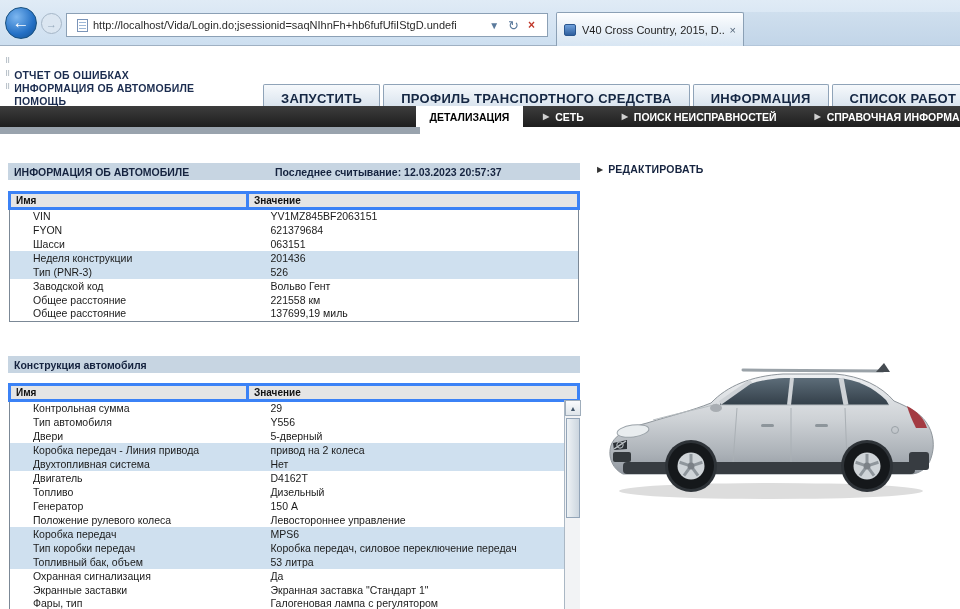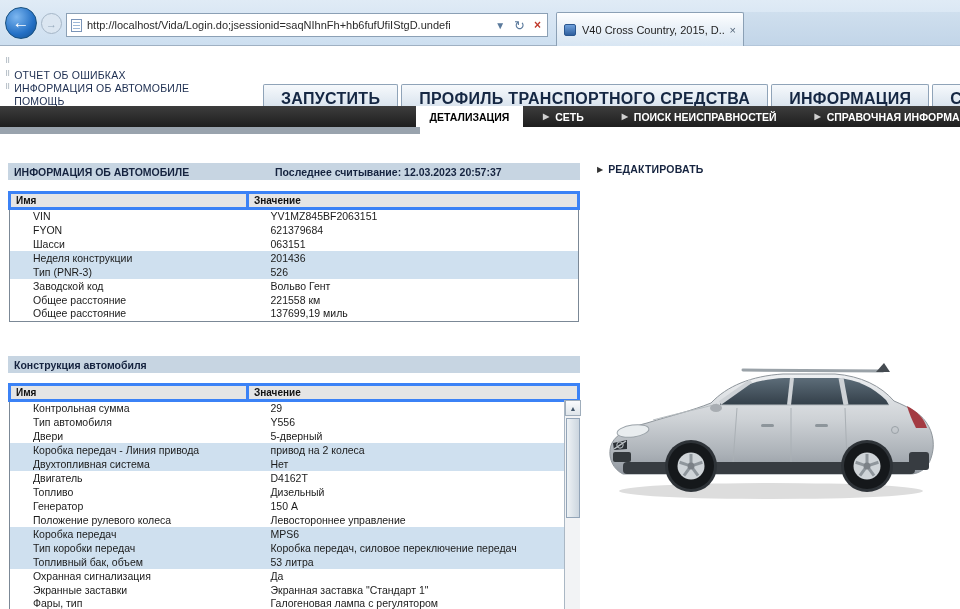--- a/index.html
+++ b/index.html
@@ -11,21 +11,21 @@
   .chrome { position:absolute; left:0; top:0; width:960px; height:46px;
             background:linear-gradient(#e0ebf6,#cddff0); border-bottom:1px solid #9fb0c2; }
   .btn-back { position:absolute; left:5px; top:7px; width:32px; height:32px; border-radius:50%;
               background:radial-gradient(circle at 35% 30%, #7db7f0, #2470c5 60%, #154e8d);
               border:1px solid #17507f; color:#fff; display:flex; align-items:center; justify-content:center;
               font-size:17px; font-weight:bold; cursor:pointer; }
   .btn-forward { position:absolute; left:41px; top:13px; width:21px; height:21px; border-radius:50%;
                  background:#dbe6f1; border:1px solid #a5b6c7; color:#93a7ba; display:flex;
                  align-items:center; justify-content:center; font-size:11px; }
   .address { position:absolute; left:66px; top:13px; width:482px; height:24px; background:#fff;
-             border:1px solid #8ba0b5; display:flex; align-items:center; padding:0 4px; gap:5px; }
+             border:1px solid #8ba0b5; display:flex; align-items:center; padding:0 10px; gap:5px; }
   .page-icon { width:11px; height:13px; border:1px solid #7a94b8; background:
                linear-gradient(#fff,#fff) , #fff; position:relative; flex:0 0 auto; }
   .page-icon:after { content:""; position:absolute; left:1px; right:1px; top:2px; height:8px;
                background:repeating-linear-gradient(to bottom, #9db8d8 0 1px, transparent 1px 3px); }
   .url { flex:1; font-size:11px; color:#2a2a2a; white-space:nowrap; overflow:hidden; }
   .addr-ic { font-size:10px; color:#5b7a9c; padding:0 2px; cursor:pointer; }
   .addr-refresh { font-size:13px; }
   .addr-stop { color:#c0392b; font-weight:bold; font-size:12px; }
   .tabstrip-rest { position:absolute; left:744px; top:12px; width:216px; height:34px;
                    background:linear-gradient(#cfdfee,#c2d5e8); border-bottom:1px solid #b3c6da; }
@@ -34,28 +34,28 @@
           border-radius:2px 2px 0 0; display:flex; align-items:center; padding:0 7px; gap:6px; cursor:pointer; }
   .favicon { width:12px; height:12px; border-radius:2px; border:1px solid #2a568f;
              background:linear-gradient(#6fa0dc,#2f5f9e); flex:0 0 auto; }
   .btab-title { flex:1; font-size:11px; color:#1e1e1e; white-space:nowrap; overflow:hidden; }
   .btab-close { font-size:11px; color:#55677a; cursor:pointer; }
 
   
   .quick-links { position:absolute; left:5px; top:54px; }
   .qlink { display:flex; align-items:center; gap:4px; height:13px; cursor:pointer; }
   .qlink .bullet { font-size:7px; color:#7a8a99; }
-  .qlink .lbl { font-size:10.5px; font-weight:normal; color:#1b2c4f; letter-spacing:0.2px;margin-top:28px; }
+  .qlink .lbl { font-size:10.5px; font-weight:bold; color:#1b2c4f; letter-spacing:0.2px;margin-top:28px; }
 
   
   .main-tabs { position:absolute; left:0; top:84px; width:960px; height:22px; overflow:hidden; }
   .main-tabs-inner { position:absolute; left:263px; top:0; height:22px; display:flex; gap:3px; }
   .mtab { display:flex; align-items:center; padding:0 17px; height:28px; white-space:nowrap;
           background:linear-gradient(#f6f9fc,#d2deea); border:1px solid #8fa3b8; border-bottom:none;
-          border-radius:2px 2px 0 0; font-size:16px; font-weight:bold; color:#152743;
+          border-radius:2px 2px 0 0; font-size:13px; font-weight:bold; color:#152743;
           letter-spacing:0.3px; cursor:pointer; }
   .mtab.active { background:linear-gradient(#ffffff,#f0f4f9); }
 
   
   .sub-bar { position:absolute; left:0; top:106px; width:960px; height:21px;
              background:linear-gradient(#3d3d3d,#1e1e1e); }
   .sub-active { position:absolute; left:416px; top:106px; width:107px; height:21px; background:#fff;
                 display:flex; align-items:center; justify-content:center; font-size:10.5px;
                 font-weight:bold; color:#000; cursor:pointer; }
   .sub-items { position:absolute; left:543px; top:106px; height:21px; display:flex; gap:38px; align-items:center; }

